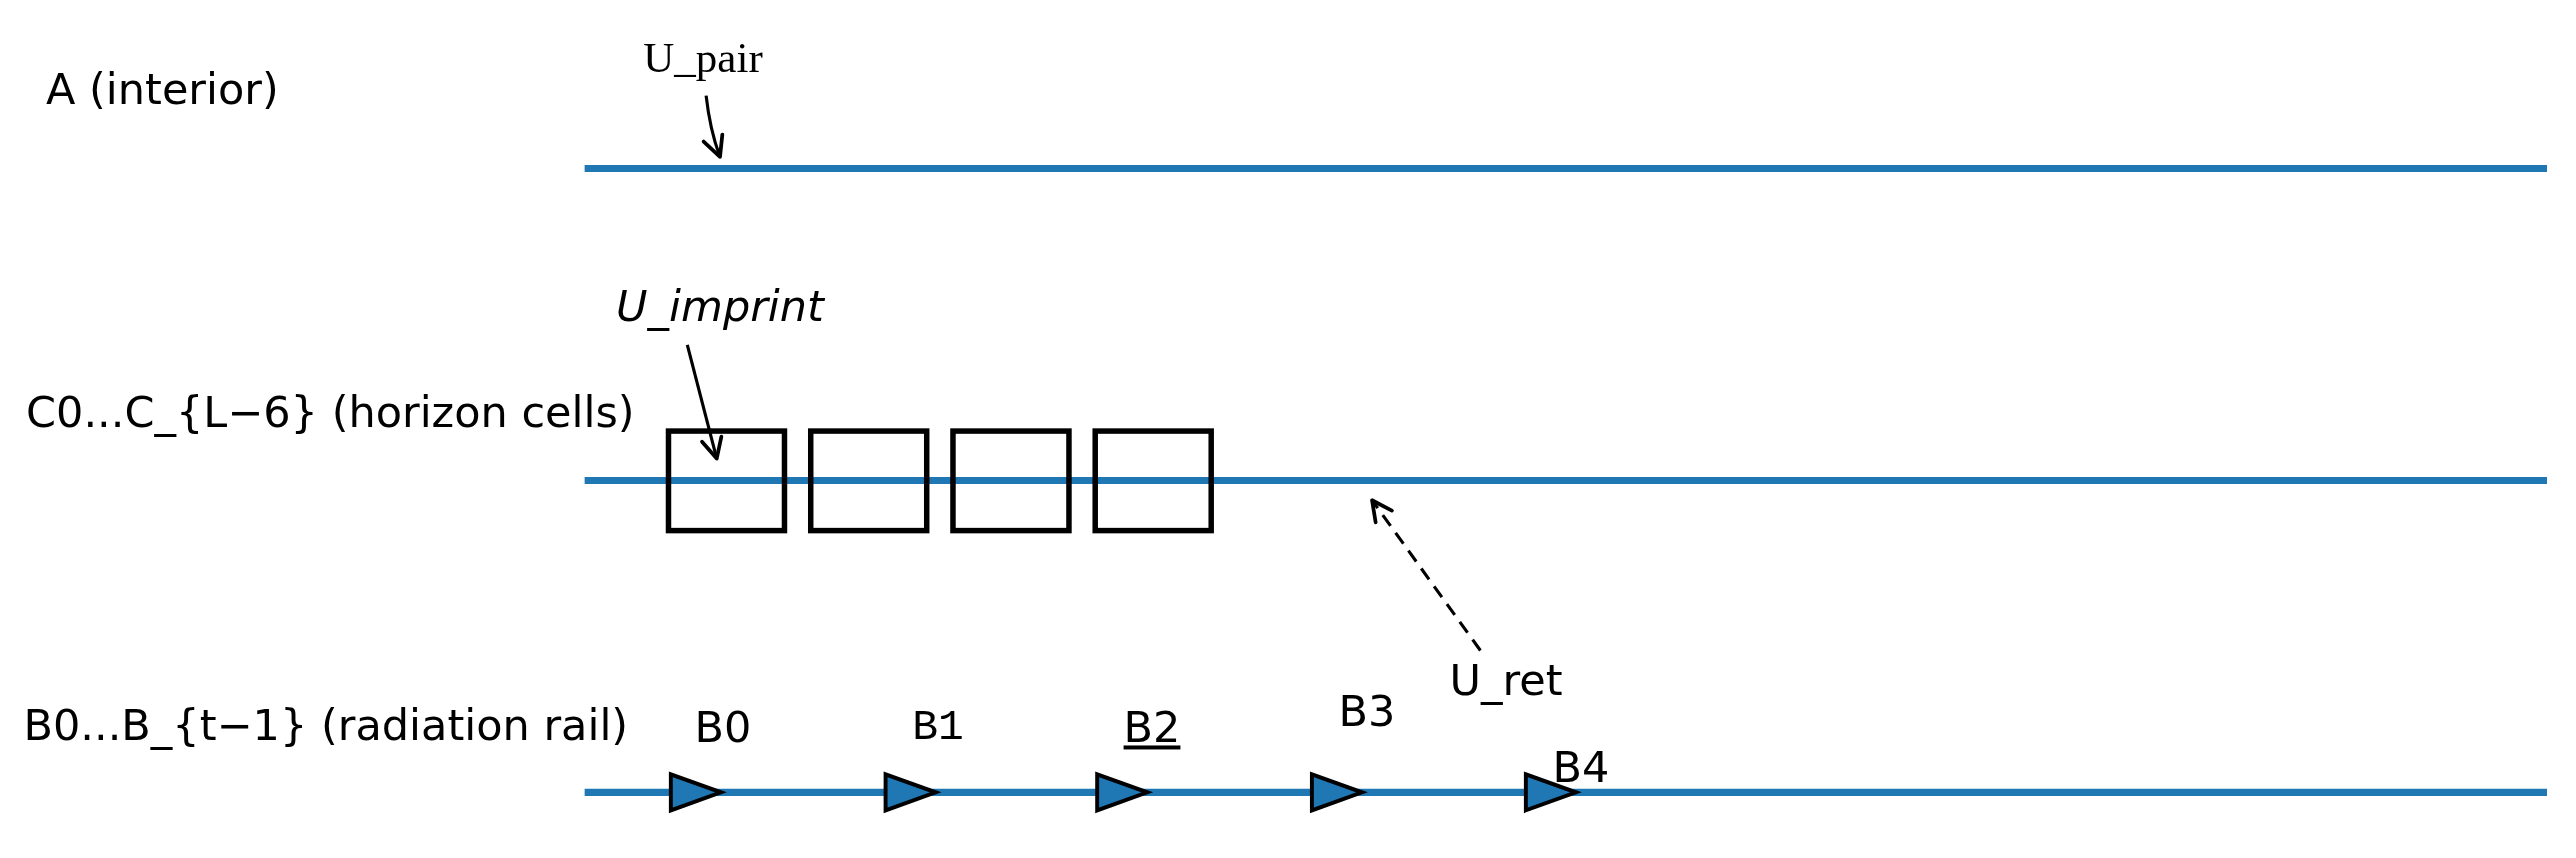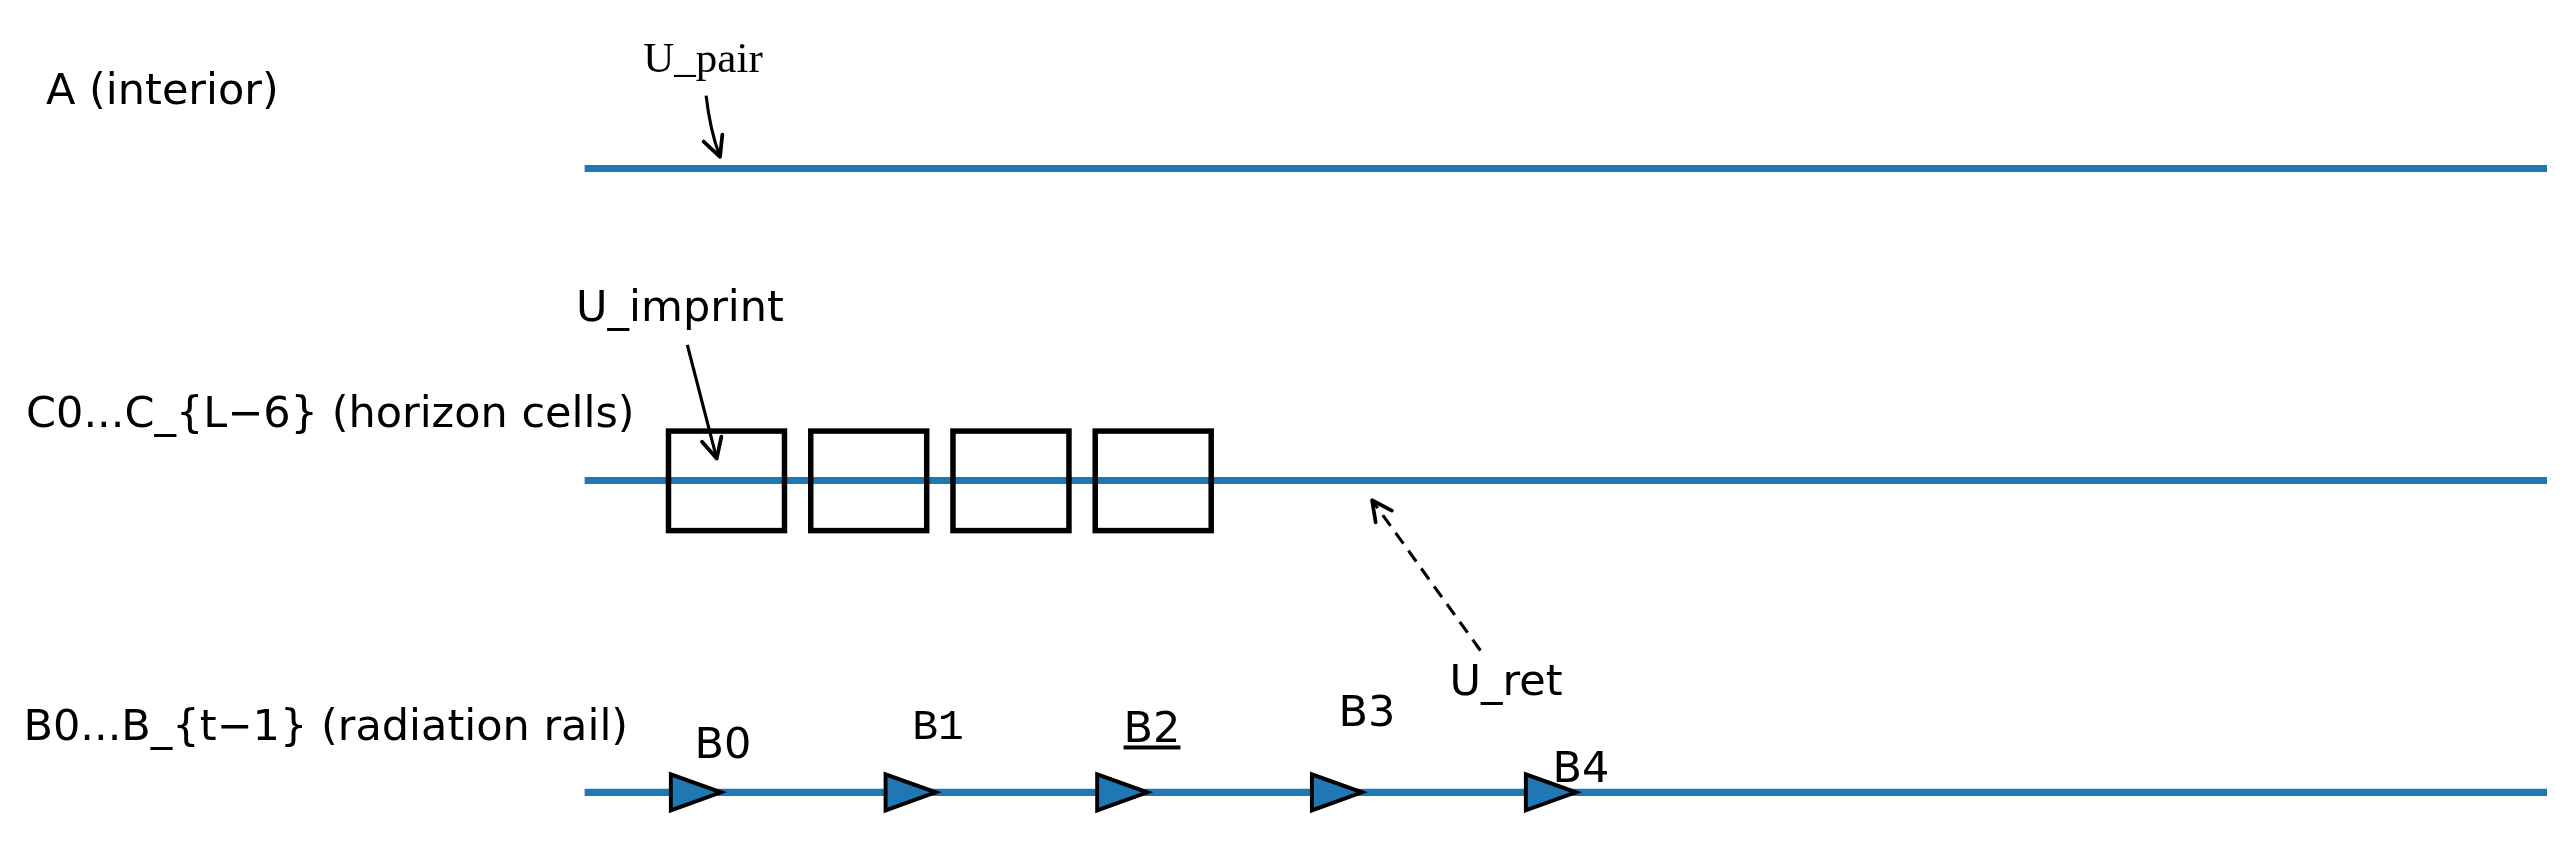--- a/index.html
+++ b/index.html
@@ -60,25 +60,25 @@
   </svg>
 
   <div class="lbl left" style="left:22px;top:92px;margin-left:24px;">A (interior)</div>
 
   <div class="lbl left" style="left:26px;top:415px;">C0...C_{L−6} (horizon cells)</div>
 
   <div class="lbl left" style="left:23.5px;top:728px;">B0...B_{t−1} (radiation rail)</div>
 
   <div class="lbl center" style="left:703px;top:60px;font-family:Liberation Serif, serif;">U_pair</div>
 
-  <div class="lbl center" style="left:680px;top:309px;">U_imprint</div>
+  <div class="lbl center" style="left:720px;top:309px;font-style:italic;">U_imprint</div>
 
 
   <div class="lbl center" style="left:1506px;top:683px;">U_ret</div>
 
-  <div class="lbl center" style="left:723px;top:730px;margin-top:16px;">B0</div>
+  <div class="lbl center" style="left:723px;top:730px;">B0</div>
   <div class="lbl center" style="left:938px;top:730px;font-family:Liberation Mono, monospace;">B1</div>
   <div class="lbl center" style="left:1152px;top:730px;text-decoration:underline;">B2</div>
   <div class="lbl center" style="left:1367px;top:714px;">B3</div>
   <div class="lbl center" style="left:1581px;top:730px;margin-top:40px;">B4</div>
 
 </div>
 
 
 </body></html>

